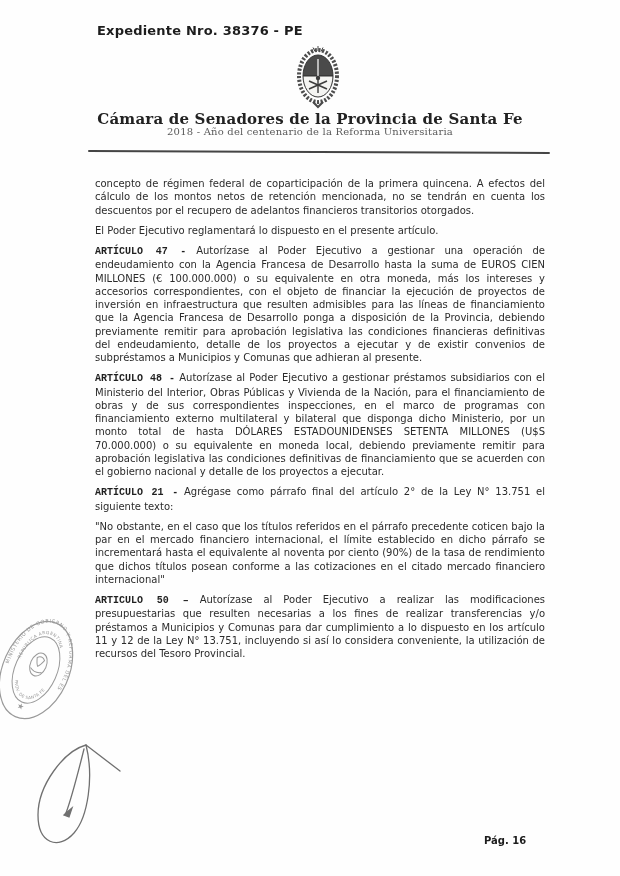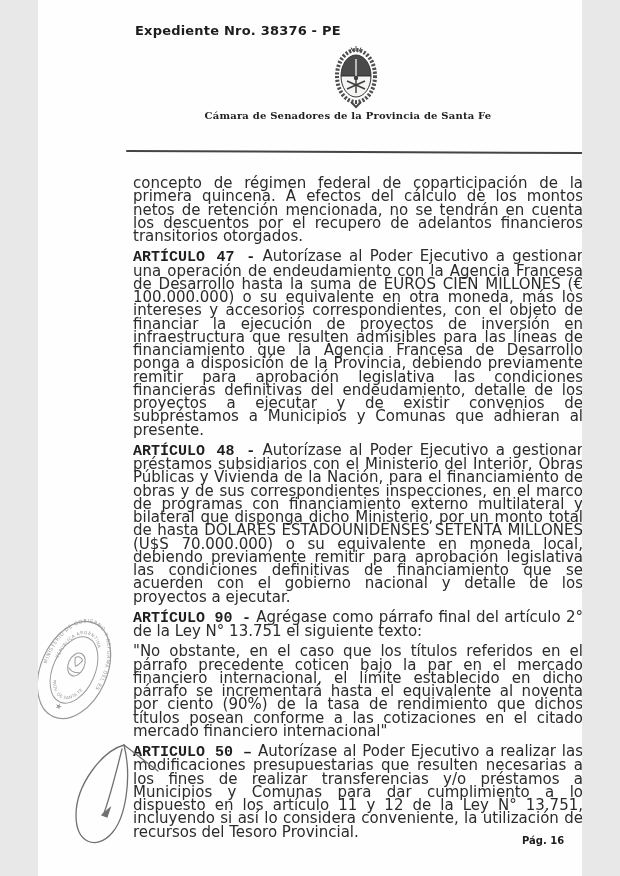--- a/index.html
+++ b/index.html
@@ -1,46 +1,46 @@
 <!DOCTYPE html>
 <html><head>
 <meta charset="utf-8">
 <style>
   html,body{margin:0;padding:0;background:#e8e8e8;}
   .page{
     position:relative;
-    width:544px;height:876px;
+    width:620px;height:876px;
     margin:0 auto;
     background:#fefefe;
     overflow:hidden;
     font-family:"DejaVu Sans","Liberation Sans",sans-serif;
     color:#2b2b2b;
   }
   .expediente{
     position:absolute;left:97px;top:23px;
     font-size:13px;font-weight:bold;letter-spacing:.2px;color:#1d1d1d;
   }
   .arms{position:absolute;left:291px;top:45px;width:54px;height:64px;}
   .org-title{
     position:absolute;left:0;top:110px;width:620px;text-align:center;
     font-family:"DejaVu Serif","Liberation Serif",serif;
-    font-size:10px;font-weight:bold;color:#222;letter-spacing:.2px;
+    font-size:15px;font-weight:bold;color:#222;letter-spacing:.2px;
   }
   .motto{
     position:absolute;left:0;top:126px;width:620px;text-align:center;
     font-family:"DejaVu Serif","Liberation Serif",serif;
     font-size:10px;color:#5a5a5a;letter-spacing:.2px;
   }
   .rule{
     position:absolute;left:88px;top:151px;width:462px;height:2px;
     background:#454545;transform:rotate(.25deg);border-radius:1px;
   }
   .content{
     position:absolute;left:95px;top:177px;width:450px;
-    font-size:15px;line-height:13.25px;text-align:justify;
+    font-size:10px;line-height:13.25px;text-align:justify;
     color:#2b2b2b;
   }
   .content p{margin:0 0 7px 0;}
   .art{font-weight:bold;color:#1f1f1f;font-family:Liberation Mono, monospace;}
   .stamp{position:absolute;left:-8px;top:608px;width:100px;height:130px;}
   .signature{position:absolute;left:24px;top:693px;width:110px;height:168px;}
   .page-number{
     position:absolute;left:484px;top:835px;
     font-size:10px;font-weight:bold;color:#1d1d1d;
   }
@@ -71,27 +71,29 @@
       <line x1="27" y1="31" x2="27" y2="48" stroke="#3c3c3c" stroke-width="1.4"></line>
       <line x1="18" y1="44" x2="36" y2="36" stroke="#3c3c3c" stroke-width="1.4"></line>
       <line x1="18" y1="36" x2="36" y2="44" stroke="#3c3c3c" stroke-width="1.4"></line>
       <circle cx="27" cy="33" r="2.2" fill="#3c3c3c"></circle>
 
       <path d="M22,57 L27,62 L32,57" fill="none" stroke="#4a4a4a" stroke-width="2"></path>
     </svg>
   </div>
 
   <div class="org-title">Cámara de Senadores de la Provincia de Santa Fe</div>
+  <div class="motto">2018 - Año del centenario de la Reforma Universitaria</div>
   <div class="rule"></div>
 
   <div class="content">
     <p> <span>concepto de régimen federal de coparticipación de la primera quincena. A efectos del cálculo de los montos netos de retención mencionada, no se tendrán en cuenta los descuentos por el recupero de adelantos financieros transitorios otorgados.</span></p>
+    <p> <span>El Poder Ejecutivo reglamentará lo dispuesto en el presente artículo.</span></p>
     <p><span class="art">ARTÍCULO 47 -</span> <span>Autorízase al Poder Ejecutivo a gestionar una operación de endeudamiento con la Agencia Francesa de Desarrollo hasta la suma de EUROS CIEN MILLONES (€ 100.000.000) o su equivalente en otra moneda, más los intereses y accesorios correspondientes, con el objeto de financiar la ejecución de proyectos de inversión en infraestructura que resulten admisibles para las líneas de financiamiento que la Agencia Francesa de Desarrollo ponga a disposición de la Provincia, debiendo previamente remitir para aprobación legislativa las condiciones financieras definitivas del endeudamiento, detalle de los proyectos a ejecutar y de existir convenios de subpréstamos a Municipios y Comunas que adhieran al presente.</span></p>
     <p><span class="art">ARTÍCULO 48 -</span> <span>Autorízase al Poder Ejecutivo a gestionar préstamos subsidiarios con el Ministerio del Interior, Obras Públicas y Vivienda de la Nación, para el financiamiento de obras y de sus correspondientes inspecciones, en el marco de programas con financiamiento externo multilateral y bilateral que disponga dicho Ministerio, por un monto total de hasta DÓLARES ESTADOUNIDENSES SETENTA MILLONES (U$S 70.000.000) o su equivalente en moneda local, debiendo previamente remitir para aprobación legislativa las condiciones definitivas de financiamiento que se acuerden con el gobierno nacional y detalle de los proyectos a ejecutar.</span></p>
-    <p><span class="art">ARTÍCULO 90 -</span> <span>Agrégase como párrafo final del artículo 2° de la Ley N° 13.751 el siguiente texto:</span></p>
+    <p><span class="art">ARTÍCULO 21 -</span> <span>Agrégase como párrafo final del artículo 2° de la Ley N° 13.751 el siguiente texto:</span></p>
     <p> <span>"No obstante, en el caso que los títulos referidos en el párrafo precedente coticen bajo la par en el mercado financiero internacional, el límite establecido en dicho párrafo se incrementará hasta el equivalente al noventa por ciento (90%) de la tasa de rendimiento que dichos títulos posean conforme a las cotizaciones en el citado mercado financiero internacional"</span></p>
     <p><span class="art">ARTICULO 50 –</span> <span>Autorízase al Poder Ejecutivo a realizar las modificaciones presupuestarias que resulten necesarias a los fines de realizar transferencias y/o préstamos a Municipios y Comunas para dar cumplimiento a lo dispuesto en los artículo 11 y 12 de la Ley N° 13.751, incluyendo si así lo considera conveniente, la utilización de recursos del Tesoro Provincial.</span></p>
   </div>
 
   <div class="stamp">
     <svg viewBox="0 0 100 130" width="100" height="130">
       <g transform="rotate(24 44 62)" fill="none" stroke="#9a9a9a">
         <ellipse cx="44" cy="62" rx="33" ry="51" stroke-width="1.2"></ellipse>
         <ellipse cx="44" cy="62" rx="21" ry="35" stroke-width="1"></ellipse>
 

